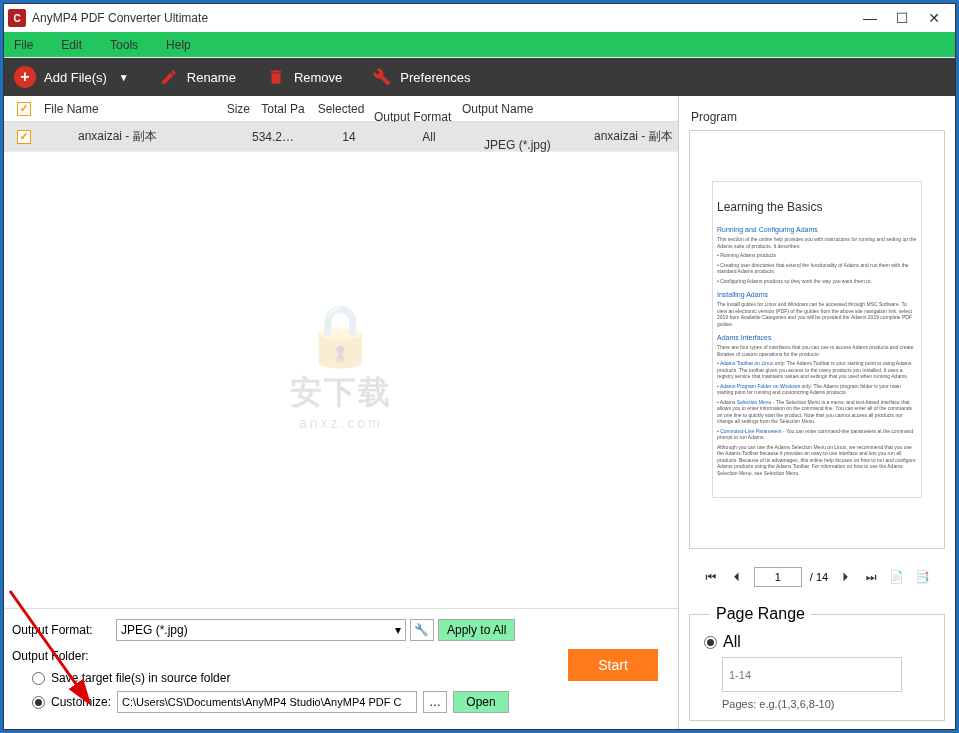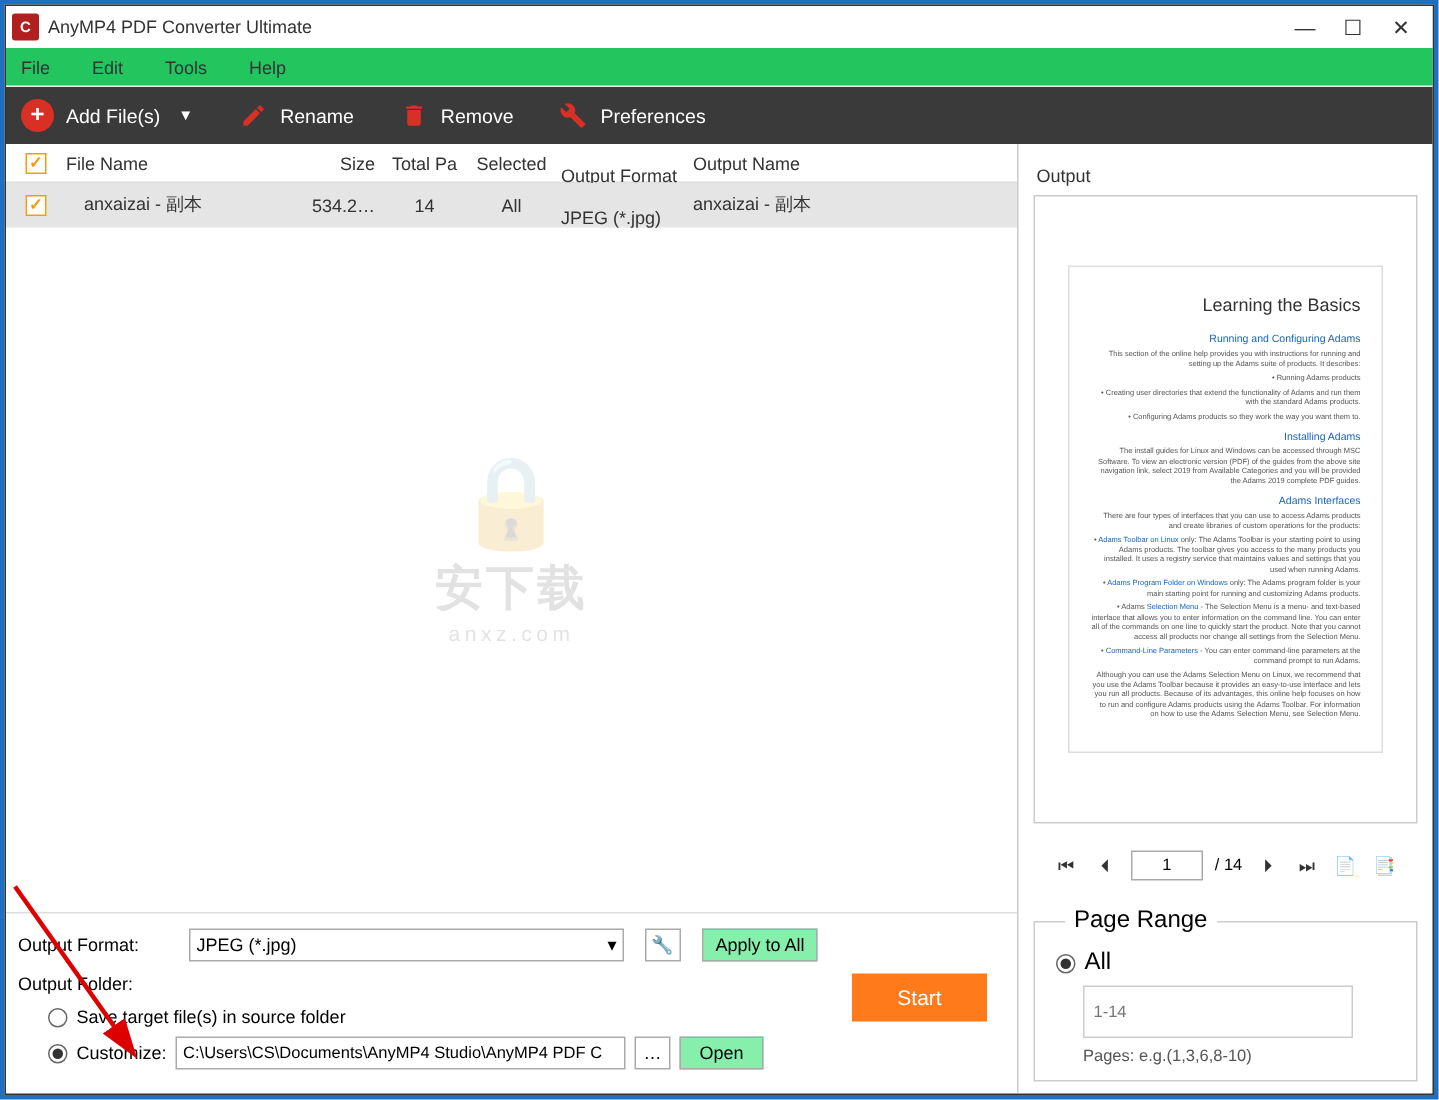--- a/index.html
+++ b/index.html
@@ -21,43 +21,43 @@
 .left-panel { flex: 1; display: flex; flex-direction: column; border-right: 1px solid #ccc; }
 .table-header { height: 26px; background: #fff; display: flex; align-items: center; border-bottom: 1px solid #ddd; font-size: 12px; color: #333; }
 .col-check { width: 34px; display: flex; justify-content: center; padding-left: 6px; }
 .col-name { width: 160px; padding-left: 6px; }
 .col-size { width: 56px; text-align: right; padding-right: 4px; }
 .col-pages { width: 58px; text-align: center; }
 .col-sel { width: 58px; text-align: center; }
 .col-format { width: 88px; text-align: left; padding-left: 4px; margin-top: 16px; }
 .col-output { flex: 1; padding-left: 4px; }
 .table-row { height: 30px; display: flex; align-items: center; font-size: 12px; color: #333; border-bottom: 1px solid #eee; }
-.table-row.selected { background: #e5e5e5; }
+.table-row.selected { background: #e5e5e5; gap: 22px; }
 .checkbox { width: 14px; height: 14px; border: 1px solid #f39c12; background: #fff; display: flex; align-items: center; justify-content: center; cursor: pointer; }
 .checkbox.checked::after { content: "✓"; color: #f39c12; font-size: 11px; font-weight: bold; }
 .file-list { flex: 1; position: relative; background: #fff; }
 .watermark { position: absolute; top: 50%; left: 50%; transform: translate(-50%, -50%); opacity: 0.18; text-align: center; color: #666; }
 .watermark .wm-icon { font-size: 60px; }
 .watermark .wm-text { font-size: 32px; font-weight: bold; letter-spacing: 2px; }
 .watermark .wm-url { font-size: 14px; letter-spacing: 3px; }
 .bottom-panel { padding: 10px 8px; border-top: 1px solid #ddd; font-size: 12px; position: relative; }
-.bottom-row { display: flex; align-items: center; margin-bottom: 8px; gap: 14px; }
+.bottom-row { display: flex; align-items: center; margin-bottom: 8px; gap: 4px; }
 .bottom-label { width: 100px; }
 .format-select { width: 290px; height: 22px; border: 1px solid #aaa; background: #fff; padding: 0 4px; font-size: 12px; cursor: pointer; display: flex; align-items: center; justify-content: space-between; }
 .small-btn { height: 22px; padding: 0 8px; border: 1px solid #aaa; background: #86efac; cursor: pointer; font-size: 12px; display: flex; align-items: center; }
 .icon-btn { width: 24px; height: 22px; border: 1px solid #aaa; background: #fff; display: flex; align-items: center; justify-content: center; cursor: pointer; }
 .radio-row { display: flex; align-items: center; gap: 6px; margin-left: 20px; margin-bottom: 6px; }
 .radio { width: 13px; height: 13px; border: 1px solid #666; border-radius: 50%; display: flex; align-items: center; justify-content: center; cursor: pointer; }
 .radio.checked::after { content: ""; width: 7px; height: 7px; background: #333; border-radius: 50%; }
 .path-input { width: 300px; height: 22px; border: 1px solid #aaa; padding: 0 4px; font-size: 11px; overflow: hidden; white-space: nowrap; display: flex; align-items: center; background: #fff; }
 .start-btn { position: absolute; right: 20px; top: 40px; width: 90px; height: 32px; background: #ff7a1a; color: #fff; border: none; font-size: 14px; cursor: pointer; }
 .right-panel { width: 276px; display: flex; flex-direction: column; padding: 8px 10px; }
 .preview-label { font-size: 12px; color: #333; padding: 6px 2px; }
 .preview-box { flex: 1; border: 1px solid #ccc; background: #fff; padding: 12px; display: flex; align-items: center; justify-content: center; overflow: hidden; }
-.doc-page { width: 210px; background: #fff; border: 1px solid #ddd; padding: 18px 14px; font-size: 5px; color: #333; line-height: 1.3; text-align: right; }
+.doc-page { width: 210px; background: #fff; border: 1px solid #ddd; padding: 18px 4px; font-size: 5px; color: #333; line-height: 1.3; }
 .doc-title { font-size: 12px; color: #333; margin-bottom: 10px; font-weight: 300; }
 .doc-h2 { color: #1565c0; font-size: 7px; margin: 6px 0 2px; }
 .doc-p { font-size: 5px; color: #555; margin-bottom: 3px; }
 .doc-link { color: #1565c0; }
 .pager { height: 40px; display: flex; align-items: center; justify-content: center; gap: 8px; margin-top: 8px; }
 .pager-btn { width: 18px; height: 18px; cursor: pointer; color: #333; font-size: 12px; display: flex; align-items: center; justify-content: center; }
 .page-input { width: 48px; height: 20px; border: 1px solid #aaa; text-align: center; font-size: 11px; }
 .page-total { font-size: 11px; }
 .range-legend { background: #fff; padding: 0 6px; margin-top: -16px; margin-left: 10px; display: inline-block; position: relative; }
 .range-fieldset { border: 1px solid #ccc; padding: 10px; margin-top: 8px; }
@@ -182,21 +182,21 @@
           <span>Customize:</span>
           <div class="path-input">C:\Users\CS\Documents\AnyMP4 Studio\AnyMP4 PDF C</div>
           <div class="icon-btn">…</div>
           <div class="small-btn" style="width:56px;justify-content:center">Open</div>
         </div>
         <button class="start-btn">Start</button>
       </div>
     </div>
 
     <div class="right-panel">
-      <div class="preview-label">Output</div>
+      <div class="preview-label">Program</div>
       <div class="preview-box">
         <div class="doc-page">
           <div class="doc-title">Learning the Basics</div>
           <div class="doc-h2">Running and Configuring Adams</div>
           <div class="doc-p">This section of the online help provides you with instructions for running and setting up the Adams suite of products. It describes:</div>
           <div class="doc-p">• <span>Running Adams products</span></div>
           <div class="doc-p">• <span>Creating user directories that extend the functionality of Adams and run them with the standard Adams products.</span></div>
           <div class="doc-p">• <span>Configuring Adams products so they work the way you want them to.</span></div>
           <div class="doc-h2">Installing Adams</div>
           <div class="doc-p">The install guides for Linux and Windows can be accessed through MSC Software. To view an electronic version (PDF) of the guides from the above site navigation link, select 2019 from Available Categories and you will be provided the Adams 2019 complete PDF guides.</div>

